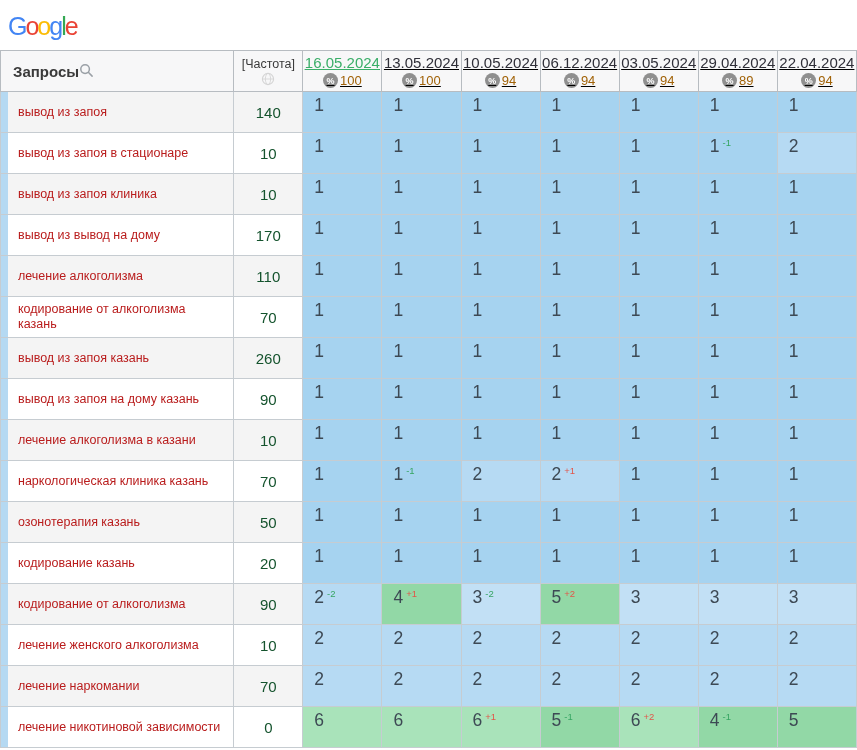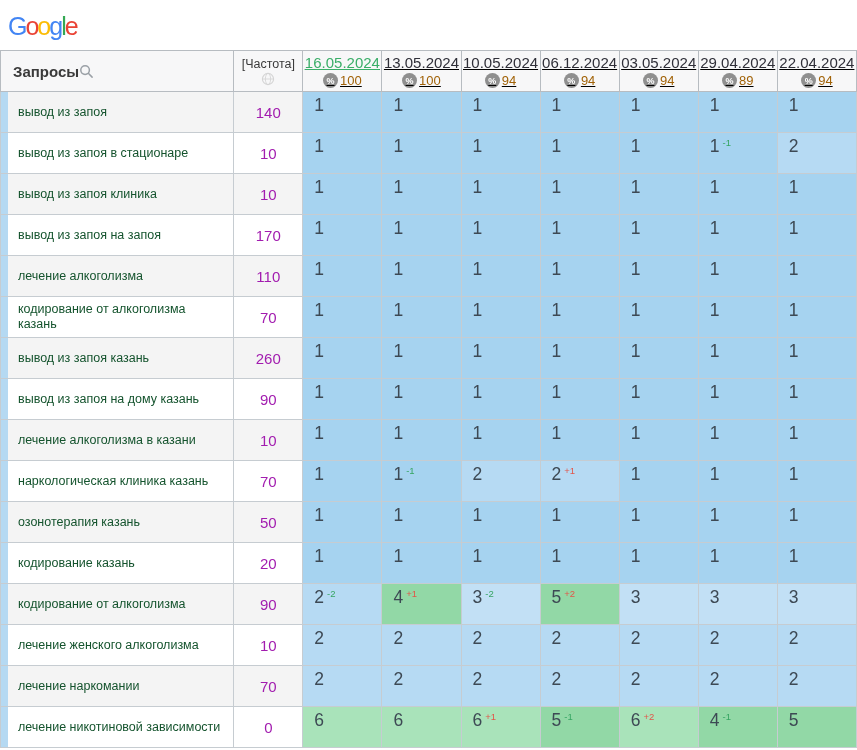--- a/index.html
+++ b/index.html
@@ -5,37 +5,37 @@
   * { box-sizing: border-box; margin: 0; padding: 0; }
   html,body { width: 857px; height: 750px; background: #fff; overflow: hidden;
               font-family: "Liberation Sans", sans-serif; }
   .logo { padding: 3px 0 0 8px; font-size: 25px; font-weight: 500;
           letter-spacing: -2px; height: 50px; line-height: 46px; }
   table { width: 857px; border-collapse: collapse; table-layout: fixed;
           border: 1px solid #a9aeb3; }
   th { background: #f7f7f8; border: 1px solid #b7bcc1; height: 41px;
        vertical-align: middle; font-weight: normal; padding: 0; }
   td { border: 1px solid #c6ccd1; height: 41px; padding: 0; }
-  .th-kw-inner { display: flex; align-items: center; padding-left: 12px;
+  .th-kw-inner { display: flex; align-items: flex-start; padding-left: 12px;
                  font-size: 15px; font-weight: bold; color: #3a3a3a; }
   .th-freq { text-align: center; font-size: 12.5px; color: #3a3a3a; margin-left: 32px; }
   .th-freq .globe { margin-top: 1px; opacity: .55; }
   .th-date { text-align: center; text-decoration: underline; }
   .date-link { font-size: 15px; color: #2f2f38; text-decoration: none; cursor: pointer; }
   .date-link.active { color: var(--green, #3aae68); text-decoration: underline; }
   .pct { display: flex; justify-content: center; align-items: center; gap: 2px; margin-top: 1px; }
   .picon { width: 15px; height: 15px; border-radius: 50%; background: #8f8f8f; color: #fff;
            font-size: 9px; font-weight: bold; display: flex; align-items: center;
            justify-content: center; flex: 0 0 15px; }
   .pval { font-size: 13px; color: #a16207; }
-  td.kw { position: relative; font-size: 12.5px; color: #14532d;
+  td.kw { position: relative; font-size: 12.5px; color: #b91c1c;
           padding: 0 8px 0 17px; line-height: 1.2; vertical-align: middle; }
   td.kw .strip { position: absolute; left: 0; top: 0; bottom: 0; width: 7px;
                  background: var(--marker, #b5d9f2); }
-  td.freq { font-size: 15px; color: #a21caf; text-align: center; vertical-align: middle; }
+  td.freq { font-size: 15px; color: #14532d; text-align: center; vertical-align: middle; }
   tr.odd td.kw, tr.odd td.freq { background: #f4f4f4; }
   tr.even td.kw, tr.even td.freq { background: #ffffff; }
   td.pos { vertical-align: top; padding: 3px 0 0 11px; font-size: 17.5px; color: #3d4954; }
   td.pos .delta { font-size: 9.5px; margin-left: 3px; position: relative; top: -6px; }
   .delta.up { color: var(--dgreen, #36a562); }
   .delta.down { color: var(--dred, #e2564a); }
   td.p1 { background: var(--pos1, #a6d3f0); }
   td.p2 { background: var(--pos2, #b6daf3); }
   td.p3 { background: var(--pos3, #c2e0f5); }
   td.p45 { background: var(--pos45, #92d8a6); margin-left: 12px; }
@@ -140,21 +140,21 @@
         <td class="freq">10</td>
         <td class="pos p1"><span>1</span></td>
         <td class="pos p1"><span>1</span></td>
         <td class="pos p1"><span>1</span></td>
         <td class="pos p1"><span>1</span></td>
         <td class="pos p1"><span>1</span></td>
         <td class="pos p1"><span>1</span></td>
         <td class="pos p1"><span>1</span></td>
       </tr>
       <tr class="even">
-        <td class="kw"><span class="strip"></span><span>вывод из запоя на запоя</span></td>
+        <td class="kw"><span class="strip"></span><span>вывод из вывод на дому</span></td>
         <td class="freq">170</td>
         <td class="pos p1"><span>1</span></td>
         <td class="pos p1"><span>1</span></td>
         <td class="pos p1"><span>1</span></td>
         <td class="pos p1"><span>1</span></td>
         <td class="pos p1"><span>1</span></td>
         <td class="pos p1"><span>1</span></td>
         <td class="pos p1"><span>1</span></td>
       </tr>
       <tr class="odd">

